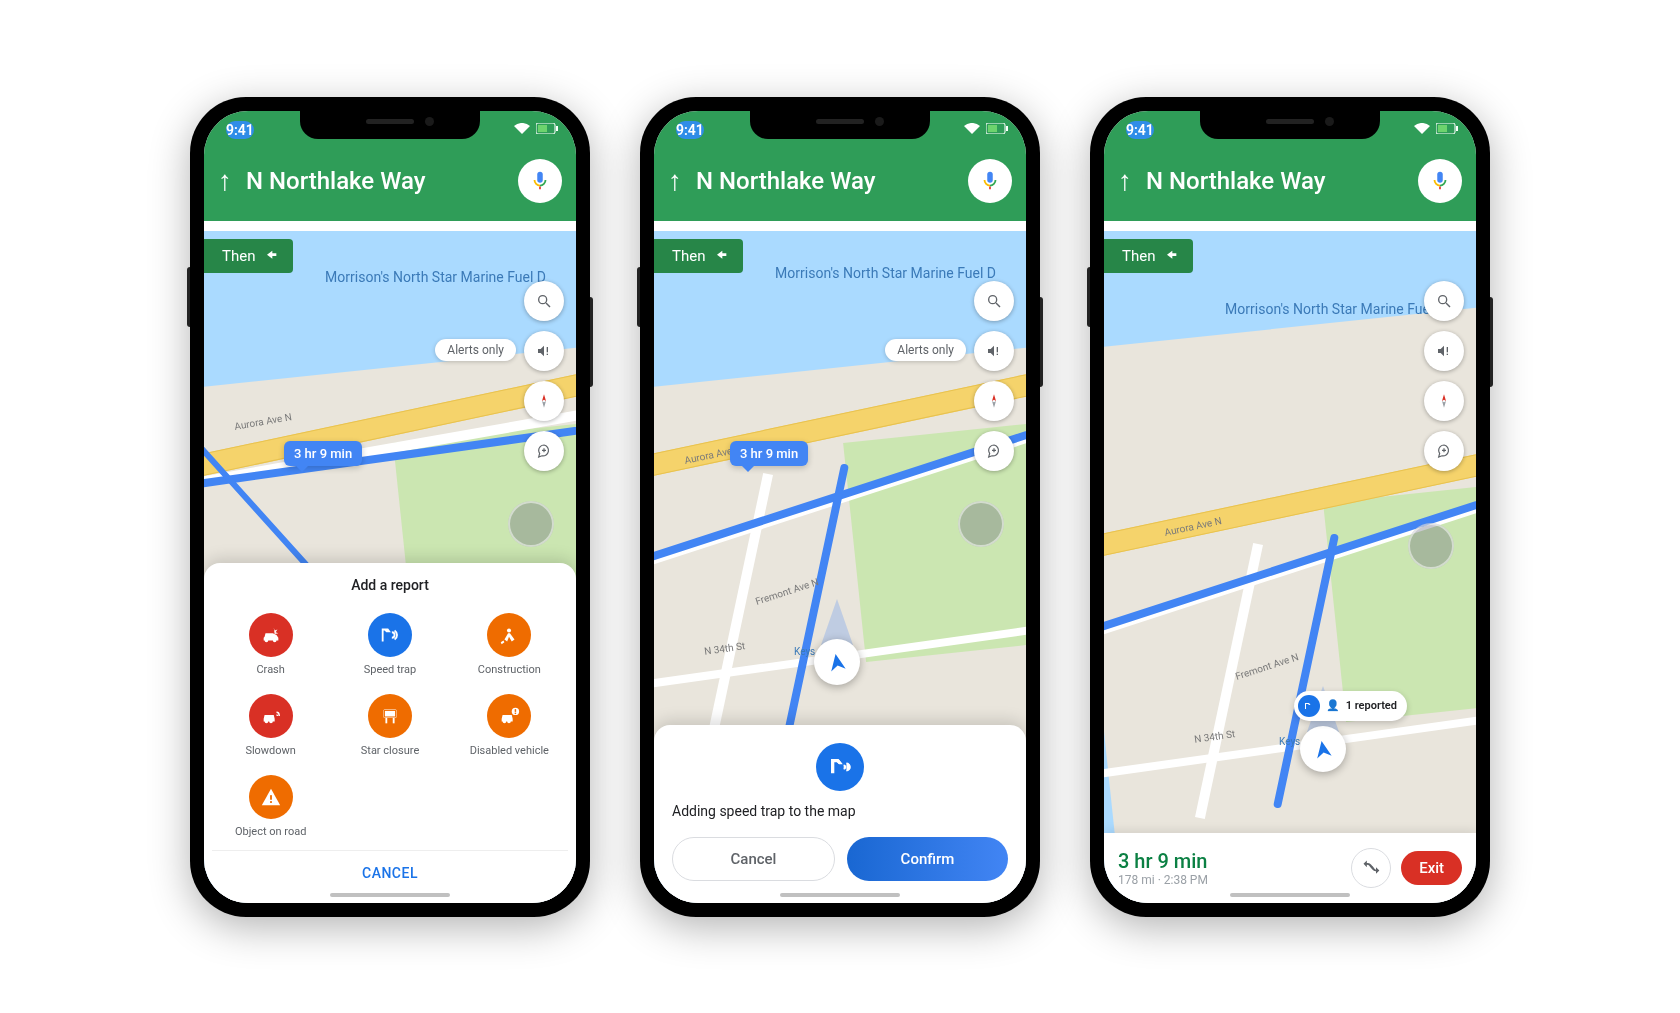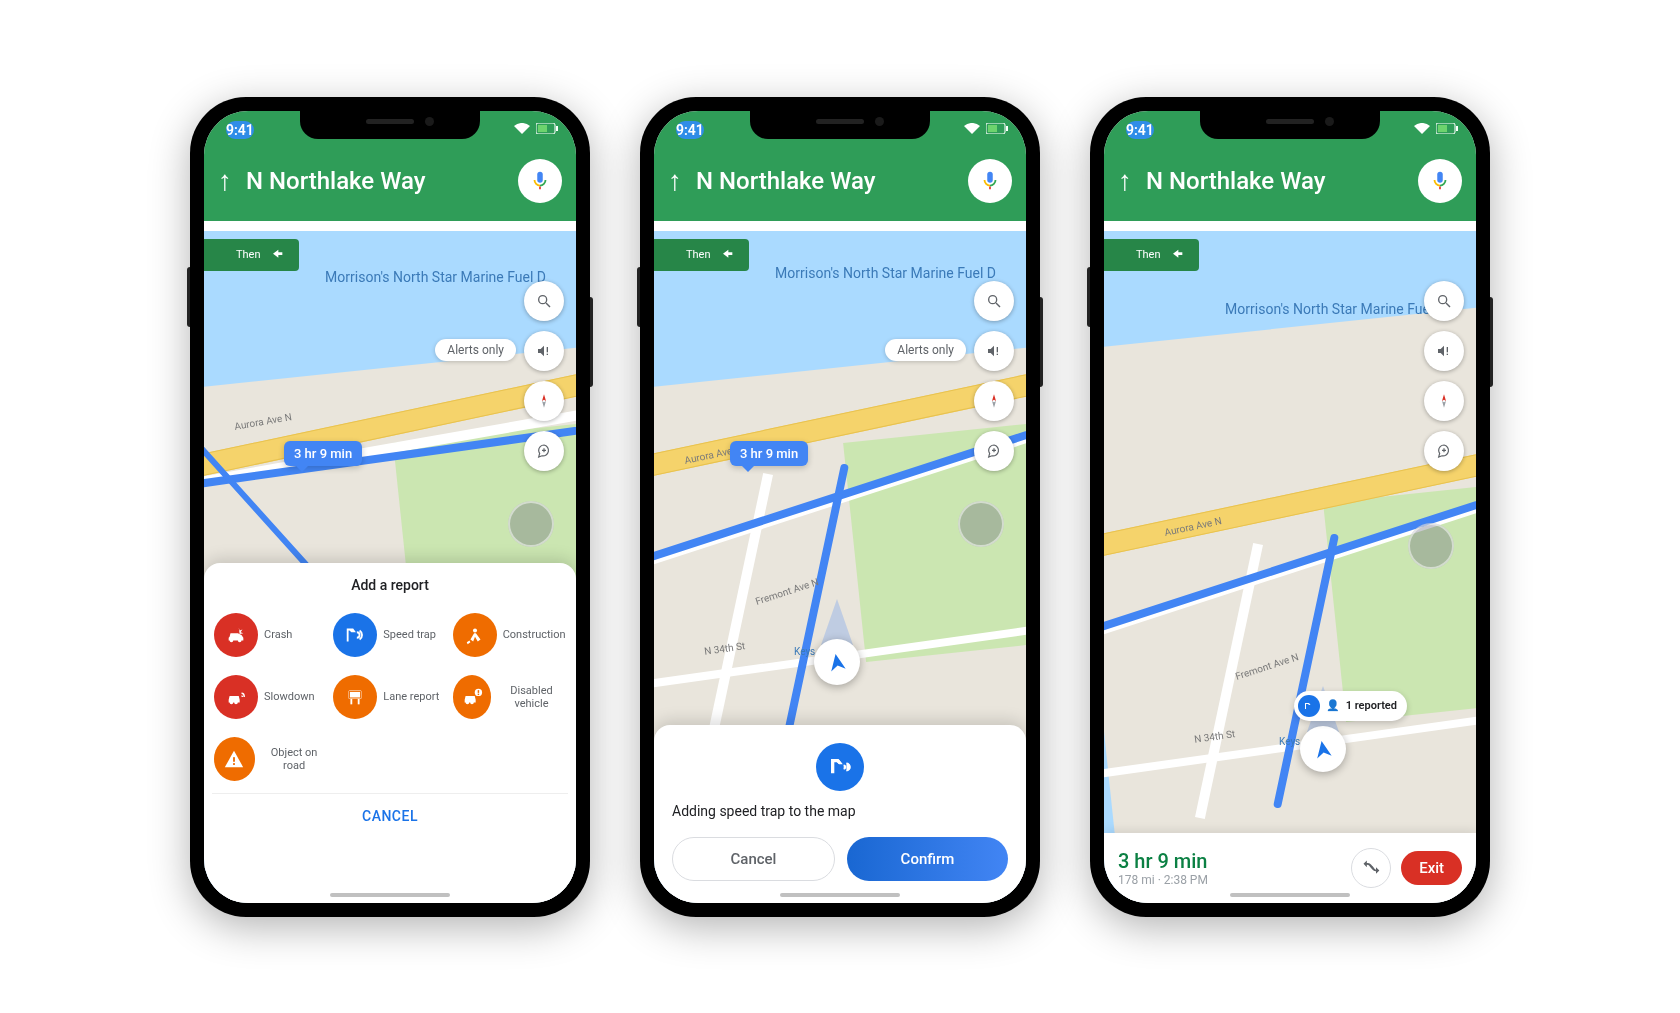--- a/index.html
+++ b/index.html
@@ -57,21 +57,21 @@
   }
   .direction-icon{font-size:28px;font-weight:bold;}
   .street{font-size:24px;font-weight:500;flex:1;}
   .mic-btn{
     width:44px;height:44px;background:#fff;border-radius:50%;display:flex;
     align-items:center;justify-content:center;
   }
   
   .then-pill{
     position:absolute;top:128px;left:0;background:var(--green-dark);color:#fff;
-    padding:8px 14px 8px 32px;font-size:11px;display:flex;align-items:center;gap:8px;z-index:10;
+    padding:8px 14px 8px 18px;font-size:15px;display:flex;align-items:center;gap:8px;z-index:10;
     border-radius:0 4px 4px 0;
   }
   
   .map{
     position:absolute;top:120px;left:0;right:0;bottom:0;background:var(--water);overflow:hidden;
   }
   .land{
     position:absolute;left:-40px;right:-40px;top:160px;bottom:-40px;background:var(--land);
     transform:rotate(-6deg);transform-origin:top left;
   }
@@ -110,21 +110,21 @@
   
   .sheet{
     position:absolute;left:0;right:0;bottom:0;background:#fff;
     border-radius:16px 16px 0 0;box-shadow:0 -4px 16px rgba(0,0,0,.15);z-index:30;
   }
   
   .report-sheet{padding:14px 8px 8px;}
   .sheet-title{text-align:center;font-size:14px;color:var(--gray-900);margin-bottom:14px;font-weight:500;}
   .report-grid{display:grid;grid-template-columns:repeat(3,1fr);gap:6px 2px;}
   .report-item{
-    display:flex;flex-direction:row;align-items:center;gap:6px;padding:6px 2px;
+    display:flex;flex-direction:column;align-items:center;gap:6px;padding:6px 2px;
   }
   .report-icon{
     width:44px;height:44px;border-radius:50%;display:flex;align-items:center;justify-content:center;color:#fff;
   }
   .report-label{font-size:11px;color:var(--gray-700);text-align:center;}
   .cancel-link{
     text-align:center;padding:14px;color:var(--blue);font-weight:500;font-size:14px;letter-spacing:.5px;
     border-top:1px solid #eee;margin-top:6px;
   }
   
@@ -303,21 +303,21 @@
           </div>
           <div class="report-item">
             <div class="report-icon" style="background: rgb(239, 108, 0); color: rgb(239, 108, 0);">
               <svg width="22" height="22" viewBox="0 0 24 24">
                 <rect x="5" y="5" width="14" height="9" rx="1" fill="#fff"></rect>
                 <rect x="6" y="6" width="12" height="7" fill="none" stroke="currentColor"></rect>
                 <rect x="7" y="14" width="2" height="6" fill="#fff"></rect>
                 <rect x="15" y="14" width="2" height="6" fill="#fff"></rect>
               </svg>
             </div>
-            <div class="report-label">Lane report</div>
+            <div class="report-label">Star closure</div>
           </div>
           <div class="report-item">
             <div class="report-icon" style="background: rgb(239, 108, 0); color: rgb(239, 108, 0);">
               <svg width="22" height="22" viewBox="0 0 24 24">
                 <path fill="#fff" d="M4 15l1-4h10l1 4v3h-2a2 2 0 11-4 0H9a2 2 0 11-4 0H4z"></path>
                 <circle cx="19" cy="7" r="4" fill="#fff"></circle>
                 <rect x="18.2" y="4.5" width="1.6" height="3" fill="currentColor"></rect>
                 <rect x="18.2" y="8.3" width="1.6" height="1.6" fill="currentColor"></rect>
               </svg>
             </div>

